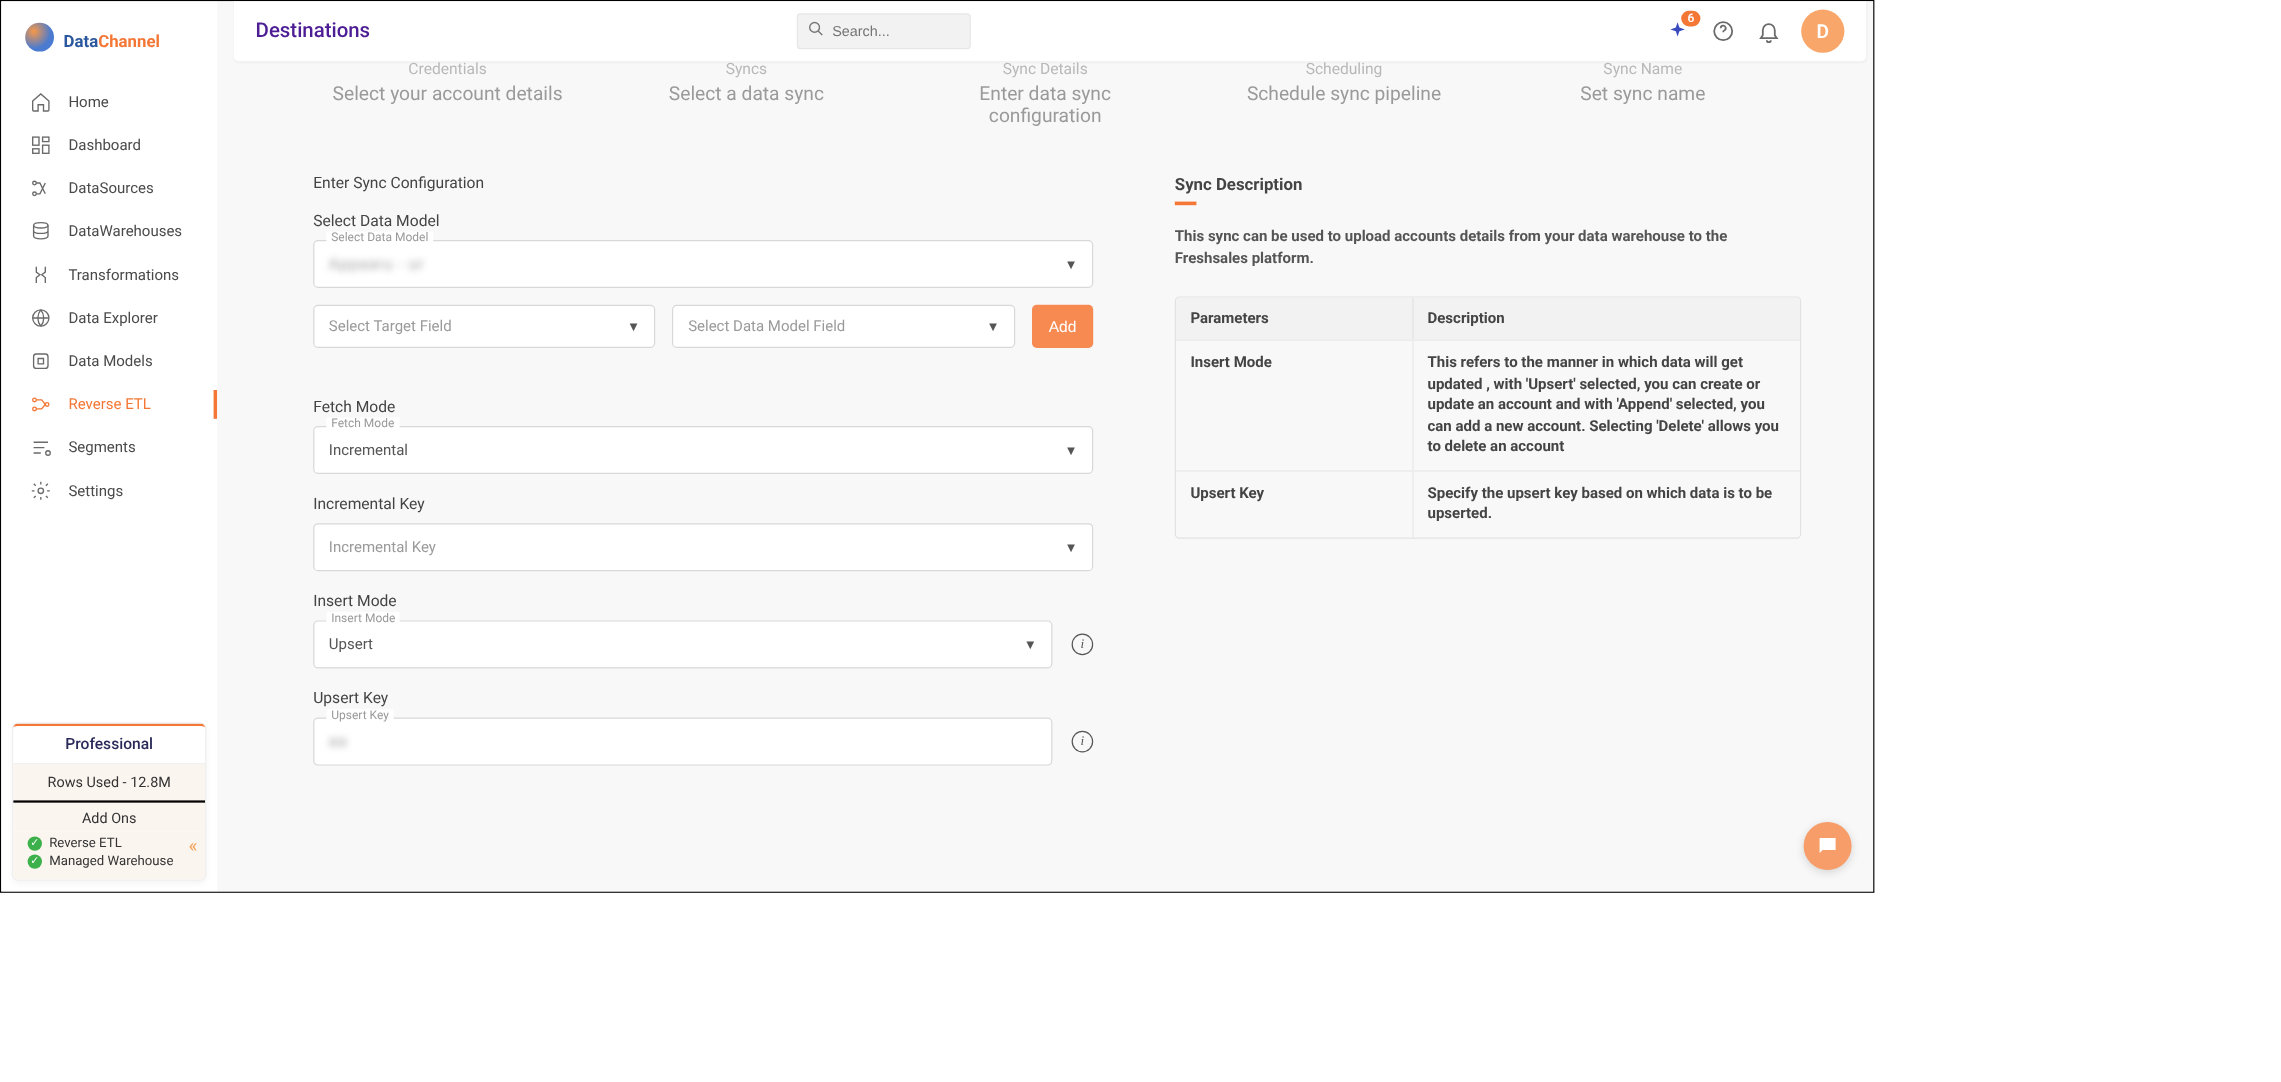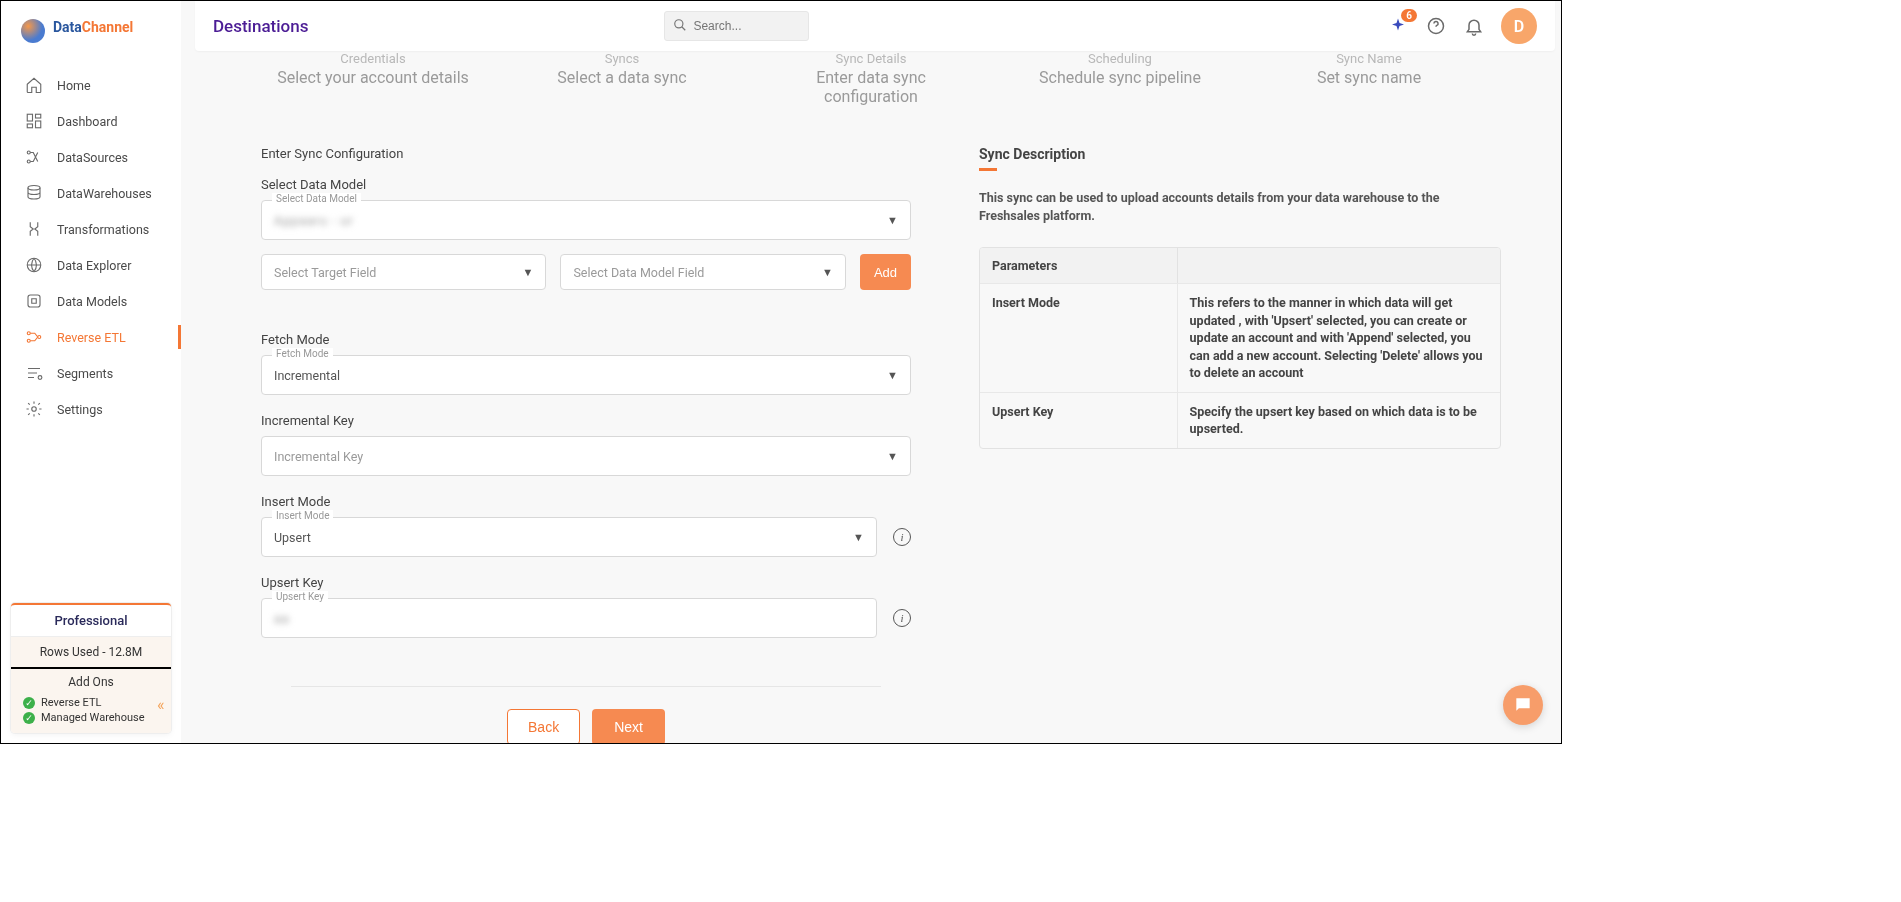--- a/index.html
+++ b/index.html
@@ -20,21 +20,21 @@
     position: absolute;
     left: 0; top: 0; bottom: 0;
     width: 180px;
     background: #fff;
     display: flex;
     flex-direction: column;
   }
   .logo-area {
     padding: 18px 16px 10px 20px;
     display: flex;
-    align-items: flex-start;
+    align-items: flex-end;
     gap: 8px;
   }
   .logo-mark {
     width: 24px; height: 24px;
     border-radius: 50%;
     background: radial-gradient(circle at 30% 30%, #f79848, #4a7bd0 60%);
     position: relative;
   }
   .logo-text { font-weight: 700; font-size: 14px; color:#2a579e; }
   .logo-text .accent { color: #f47735; }
@@ -459,34 +459,31 @@
       <div class="field-label">Upsert Key</div>
       <div class="info-row">
         <div class="select-box">
           <span class="float-label">Upsert Key</span>
           <span class="blur-val">aa</span>
 
         </div>
         <div class="info-ic">i</div>
       </div>
 
-      <div class="form-footer">
-        <button class="btn-outline">Back</button>
-        <button class="btn-primary">Next</button>
-      </div>
     </div>
 
     <div class="desc-col">
       <div class="desc-title">Sync Description</div>
       <div class="desc-underline"></div>
       <div class="desc-text">This sync can be used to upload accounts details from your data warehouse to the Freshsales platform.</div>
 
       <div class="param-table">
         <div class="thead">
           <div class="pt-col1">Parameters</div>
+          <div class="pt-col2">Description</div>
         </div>
         <div class="trow">
           <div class="pt-col1">Insert Mode</div>
           <div class="pt-col2">This refers to the manner in which data will get updated , with 'Upsert' selected, you can create or update an account and with 'Append' selected, you can add a new account. Selecting 'Delete' allows you to delete an account</div>
         </div>
         <div class="trow">
           <div class="pt-col1">Upsert Key</div>
           <div class="pt-col2">Specify the upsert key based on which data is to be upserted.</div>
         </div>
       </div>

